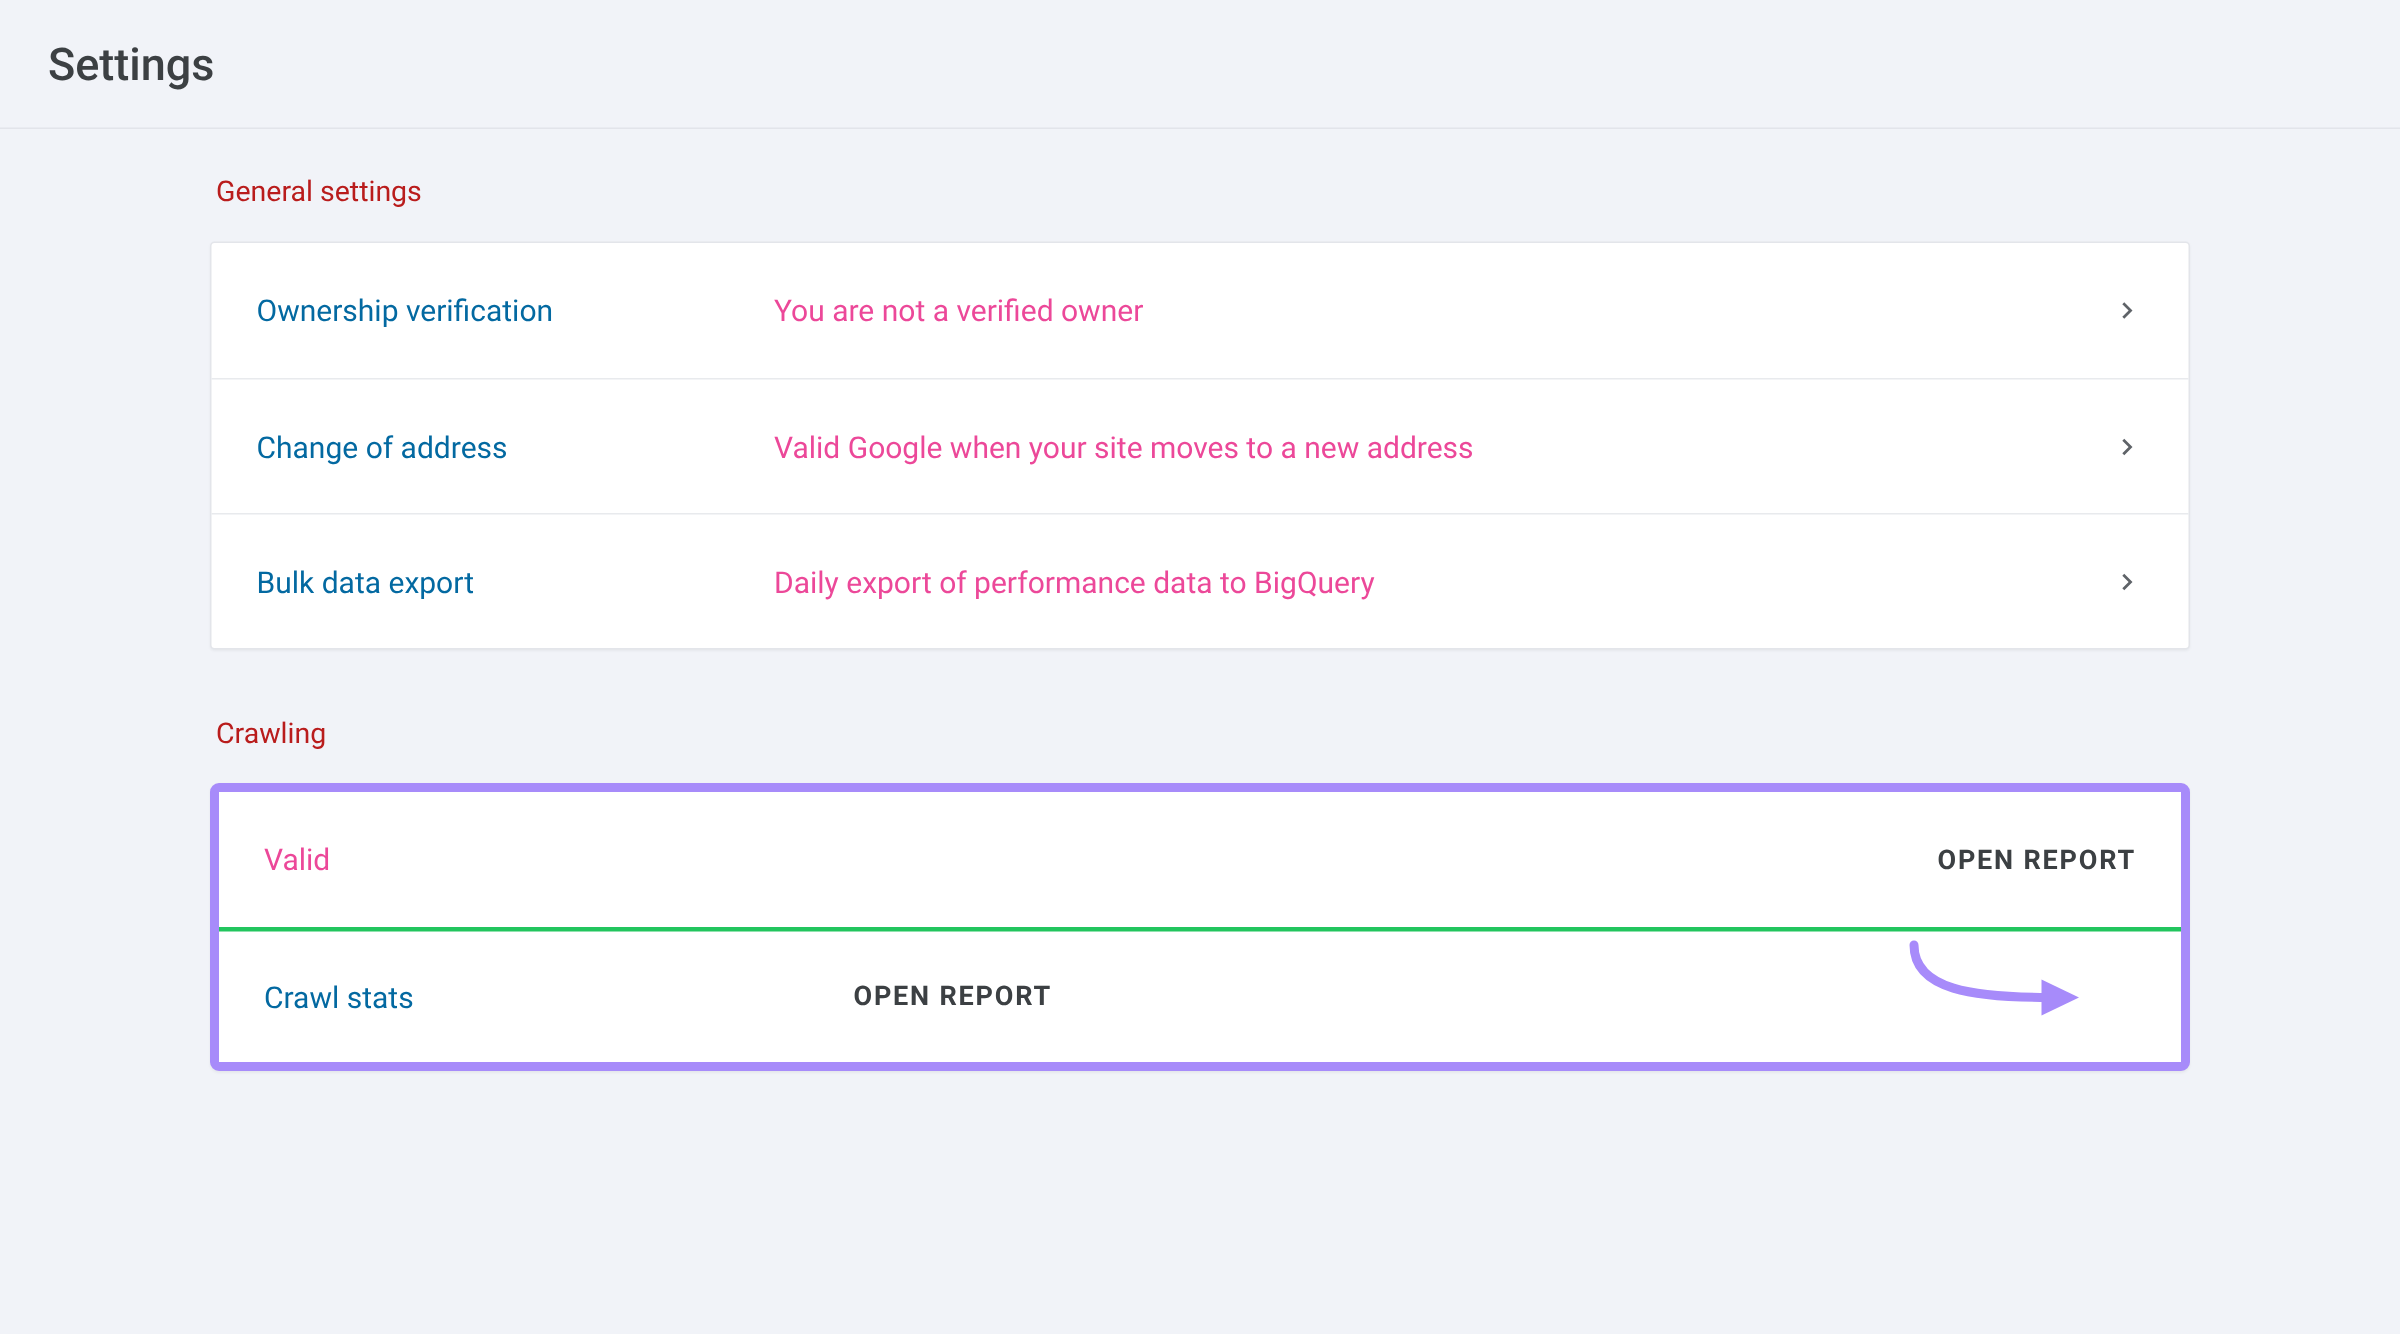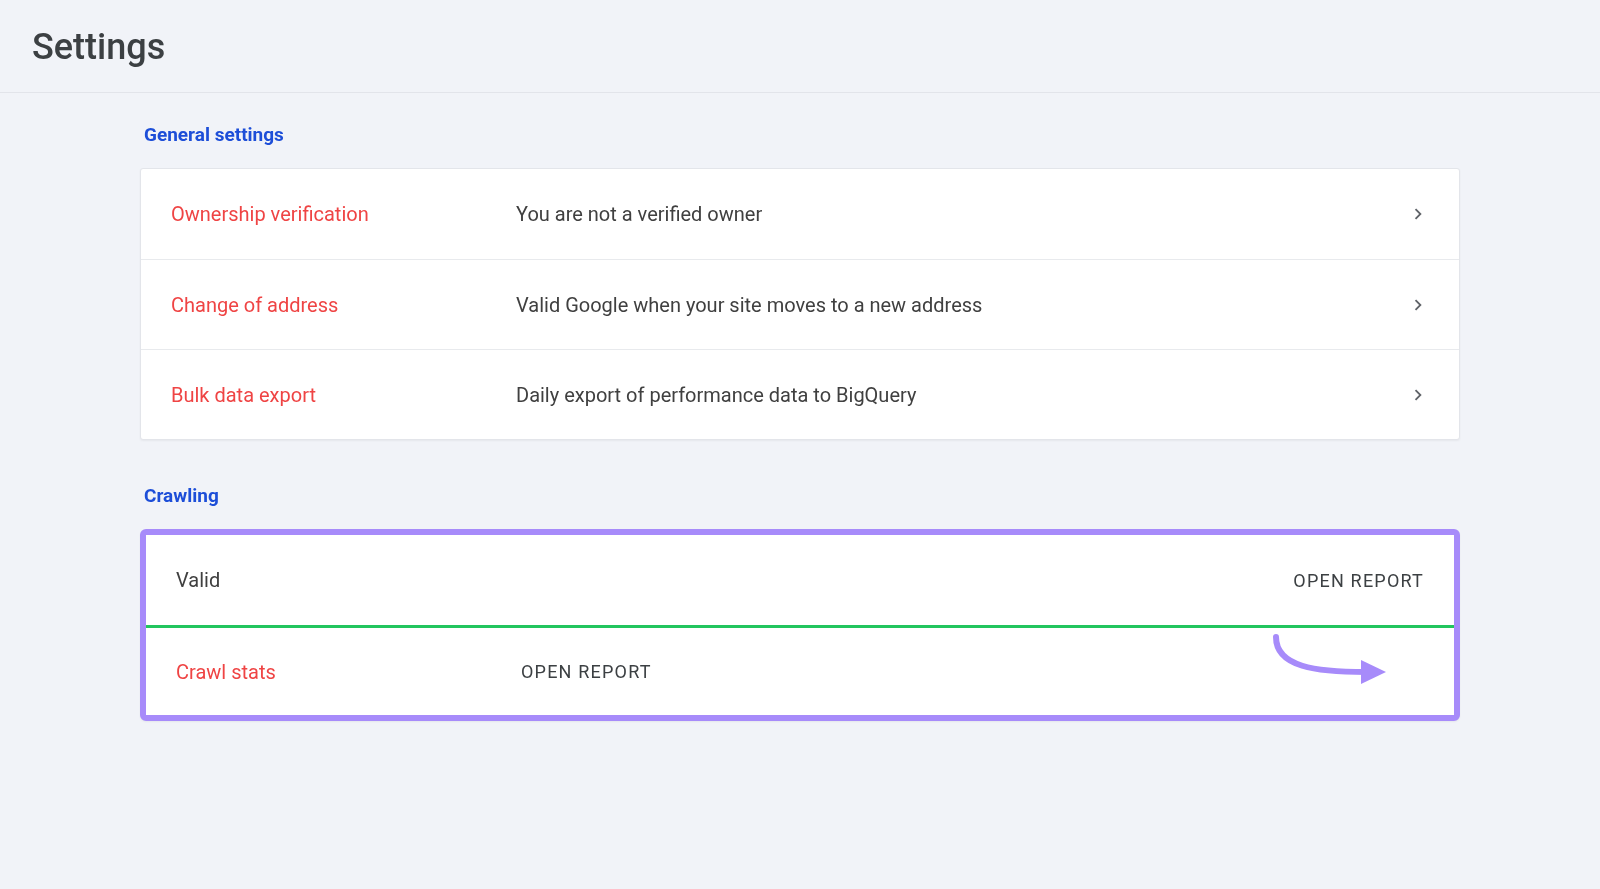--- a/index.html
+++ b/index.html
@@ -4,81 +4,82 @@
 <style>
   * { box-sizing: border-box; margin: 0; padding: 0; }
   body {
     font-family: Roboto, "Helvetica Neue", Arial, sans-serif;
     background: #f1f3f8;
     color: #202124;
     width: 1600px;
     height: 889px;
   }
   .page-title {
-    font-size: 36px;
+    font-size: 30px;
     font-weight: 500;
     color: #3c4043;
     padding: 26px 0 24px 32px;
   }
   .divider {
     border-top: 1px solid #e2e4ea;
     margin: 0;
   }
   .content {
     padding: 30px 140px 0 140px;
   }
   .section-label {
     font-size: 19px;
-    color: #1d4ed8;
+    color: #b91c1c;
     margin: 0 0 22px 4px;
-    font-weight: 700;
+    font-weight: 400;
   }
   .card {
     background: #fff;
     border: 1px solid #e3e5ea;
     border-radius: 3px;
     box-shadow: 0 1px 2px rgba(0,0,0,0.05);
     margin-bottom: 44px;
   }
   .row {
     display: flex;
     align-items: center;
     height: 90px;
     padding: 0 30px;
     border-top: 1px solid #e8eaed;
     cursor: pointer;
   }
   .row:first-child { border-top: none; }
   .row-label {
     width: 345px;
     font-size: 20px;
-    color: #ef4444;
+    color: #0369a1;
     font-weight: 400;
   }
   .row-desc {
     flex: 1;
     font-size: 20px;
-    color: #404040;
+    color: #ec4899;
     font-weight: 400;
   }
   .chevron {
     color: #5f6368;
     display: flex;
     align-items: center;
   }
   .chevron svg {
     width: 22px;
     height: 22px;
     fill: #5f6368;
   }
   .action-link {
     font-size: 18px;
-    font-weight: 400;
+    font-weight: 700;
     letter-spacing: 1.2px;
     color: #3c4043;
+    margin-left: 48px;
   }
   .crawling-card {
     border: 6px solid #a78bfa;
     border-radius: 6px;
     position: relative;
   }
   .crawling-card .row { border-top: 3px solid #22c55e; }
   .crawling-card .row:first-child { border-top: none; }
   .annotate-arrow {
     position: absolute;

